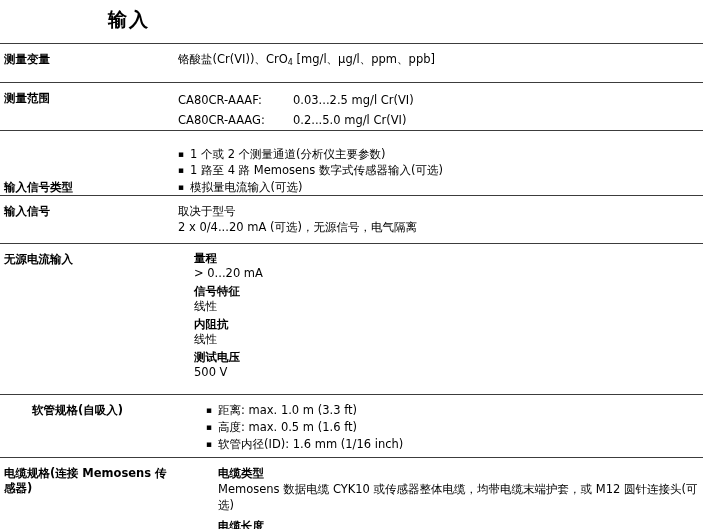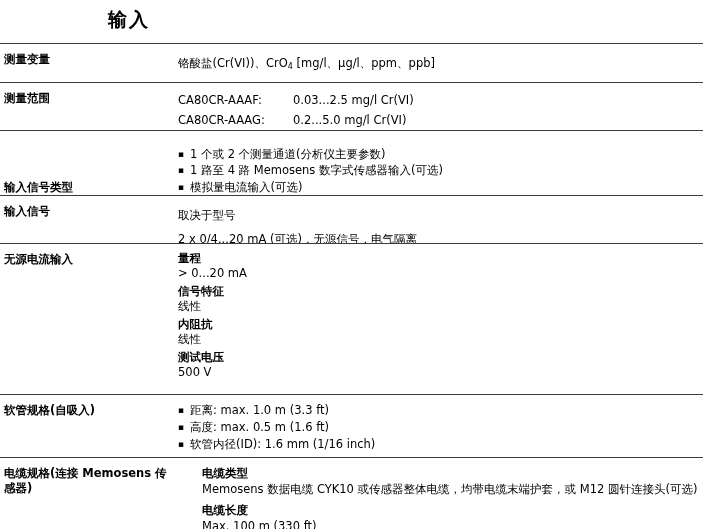--- a/index.html
+++ b/index.html
@@ -35,39 +35,39 @@
     line-height: 15px;
     padding-right: 4px;
   }
 
   
   .row-1 { height: 39px; }
   .row-2 { height: 48px; }
   .row-3 { height: 65px; align-items: flex-end; }
   .row-4 { height: 48px; }
   .row-5 { height: 151px; }
-  .row-6 { height: 63px; }
+  .row-6 { height: 63px; padding-left: 28px; }
   .row-7 { height: 72px; gap: 24px; }
 
   sub.chem-sub { font-size: 8px; vertical-align: -2px; }
 
   .range-line { display: flex; line-height: 20px; align-items: flex-end; }
   .range-model { flex: 0 0 115px; width: 115px; }
 
   ul.bullets { list-style: none; }
   ul.bullets li { display: flex; line-height: 17px; }
   .row-3 ul.bullets li { line-height: 16.5px; }
   .bullet {
     flex: 0 0 12px; width: 12px;
     font-size: 9px; line-height: inherit;
   }
 
-  .plain-line { line-height: 24px; }
+  .plain-line { line-height: 16px; }
 
-  .spec { margin-bottom: 3px; }
+  .spec { margin-bottom: 3px; margin-left: 16px; }
   .spec-name { font-weight: bold; }
   .row-7 .spec { margin-bottom: 5px; }
   .row-7 .spec-name, .row-7 .spec-value { line-height: 16px; }
 </style>
 </head>
 <body>
 
 <div class="page">
 
   <div class="title-block">

